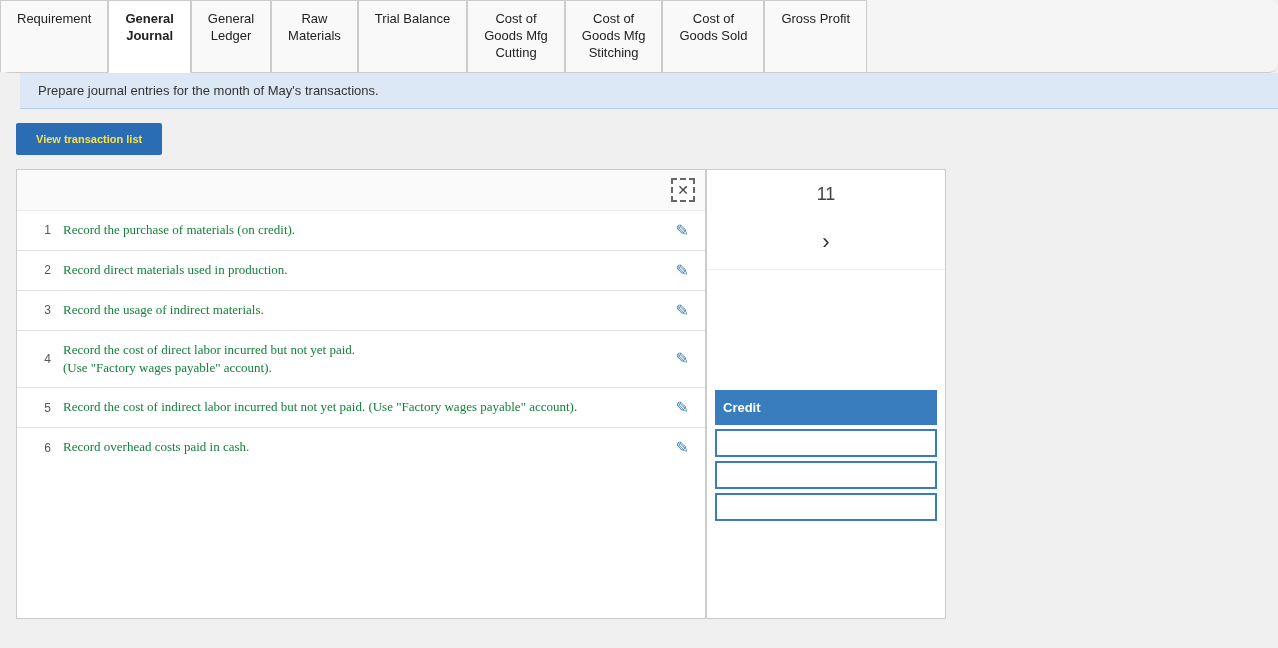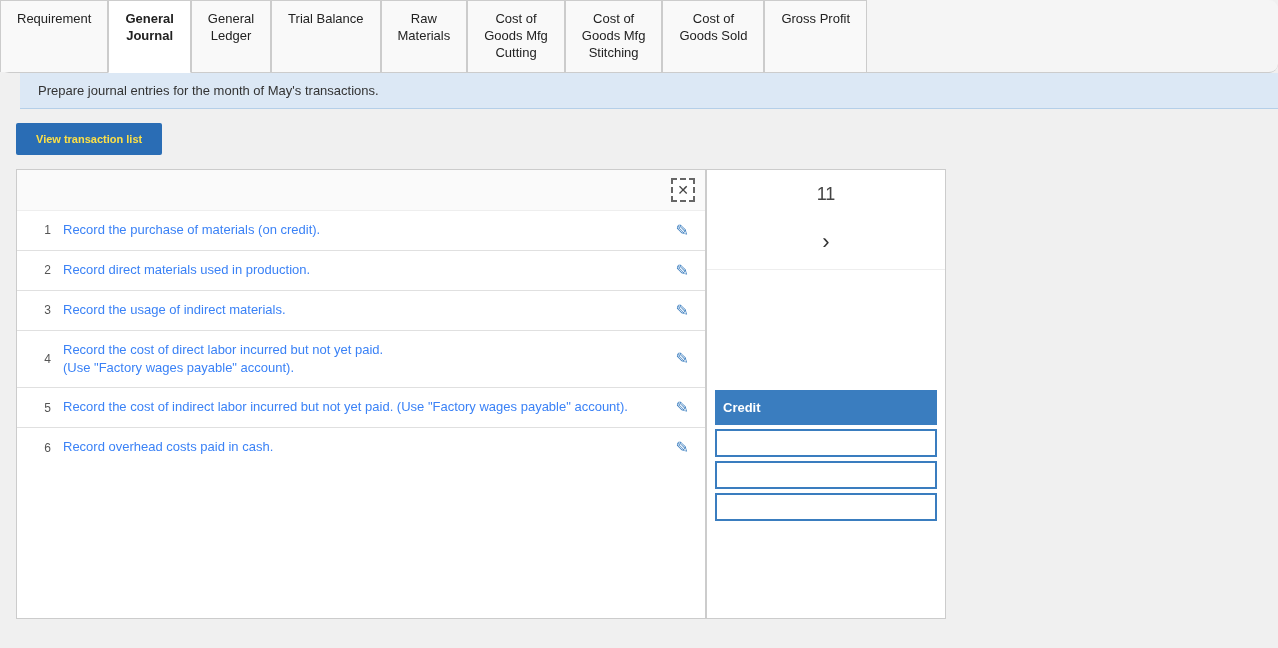--- a/index.html
+++ b/index.html
@@ -96,21 +96,21 @@
       display: flex;
       align-items: center;
       padding: 10px 16px;
       border-bottom: 1px solid #e0e0e0;
       gap: 12px;
     }
     .entry-row:last-child { border-bottom: none; }
     .entry-num {
       color: #555; font-size: 12px; width: 18px; flex-shrink: 0; text-align: right;
     }
-    .entry-text { flex: 1; font-size: 13px; color: #3b82f6; line-height: 1.4; }
+    .entry-text { flex: 1; font-size: 13px; color: #15803d; line-height: 1.4; font-family: Liberation Serif, serif; }
     .edit-icon {
       color: #3a7dbf; cursor: pointer; font-size: 16px; flex-shrink: 0;
     }
 
     
     .detail-panel {
       background: #fff;
       border: 1px solid #ccc;
       width: 240px;
       margin-left: 0;
@@ -160,23 +160,23 @@
 
 
 
 
 <div class="tabs-bar">
 <div class="tab" style="white-space: pre-line;">Requirement</div>
     <div class="tab active" style="white-space: pre-line;">General
 Journal</div>
     <div class="tab" style="white-space: pre-line;">General
 Ledger</div>
-    <div class="tab" style="white-space: pre-line;">Trial Balance</div>
     <div class="tab" style="white-space: pre-line;">Raw
 Materials</div>
+    <div class="tab" style="white-space: pre-line;">Trial Balance</div>
     <div class="tab" style="white-space: pre-line;">Cost of
 Goods Mfg
 Cutting</div>
     <div class="tab" style="white-space: pre-line;">Cost of
 Goods Mfg
 Stitching</div>
     <div class="tab" style="white-space: pre-line;">Cost of
 Goods Sold</div>
     <div class="tab" style="white-space: pre-line;">Gross Profit</div>
   </div>

